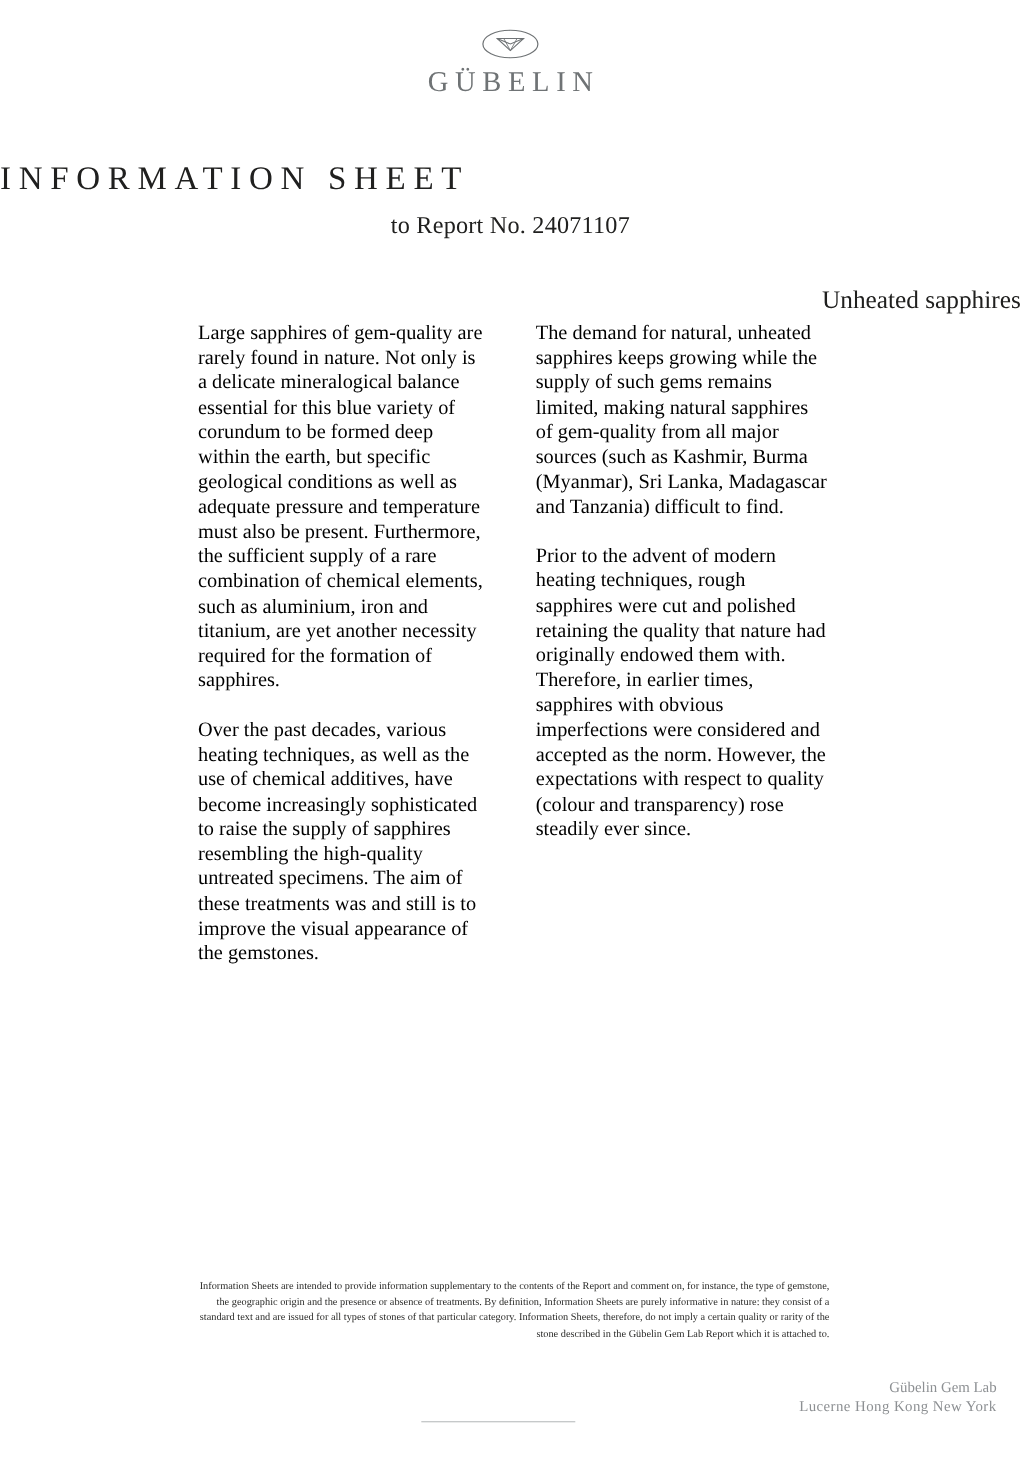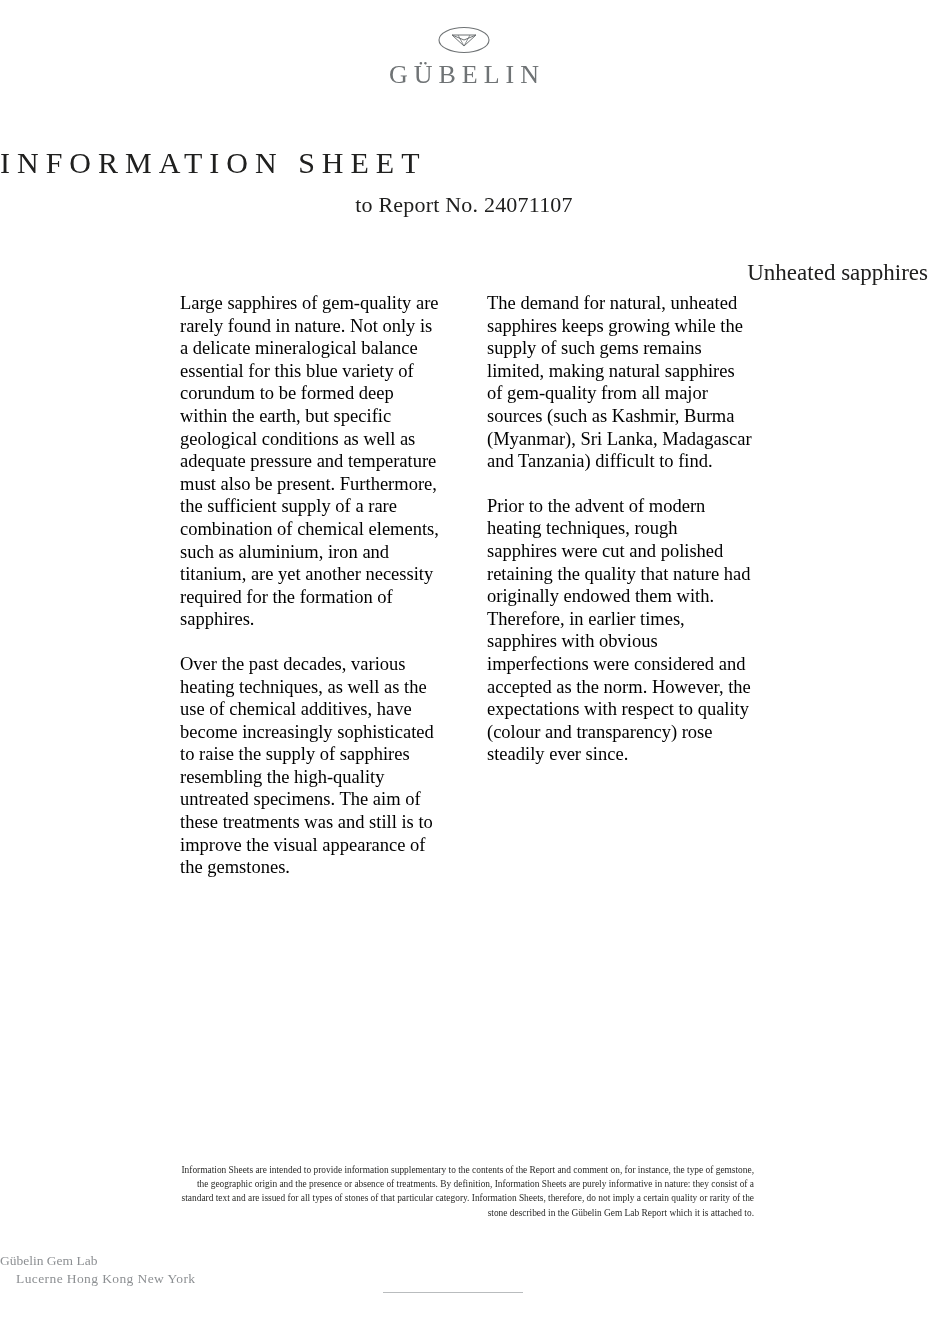--- a/index.html
+++ b/index.html
@@ -99,21 +99,21 @@
     line-height: 14.2px;
     color: #2a2a28;
   }
 
   
   .footer {
     position: absolute;
     top: 1252px;
     left: 0;
     width: 906px;
-    text-align: left;
+    text-align: right;
     color: #8d9093;
   }
   .footer-lab {
     font-size: 13.5px;
     line-height: 18px;
   }
   .footer-cities {
     font-size: 13.5px;
     line-height: 18px;
     letter-spacing: 0.4px;

